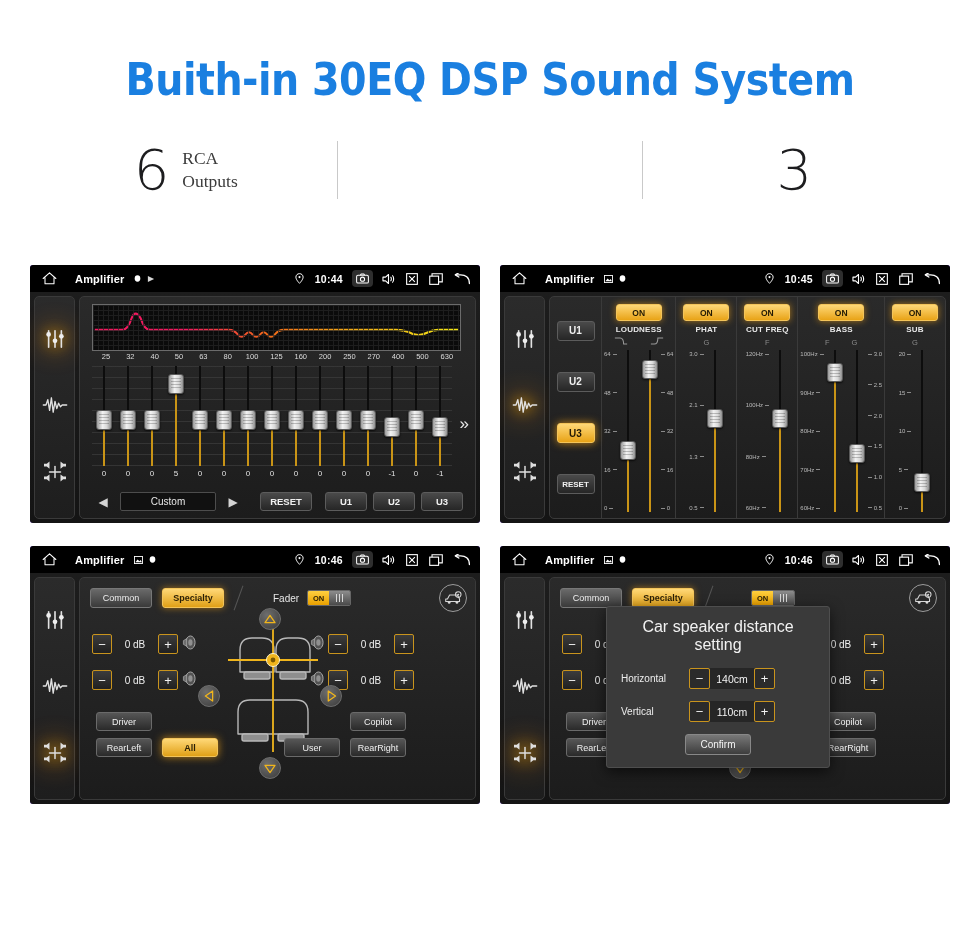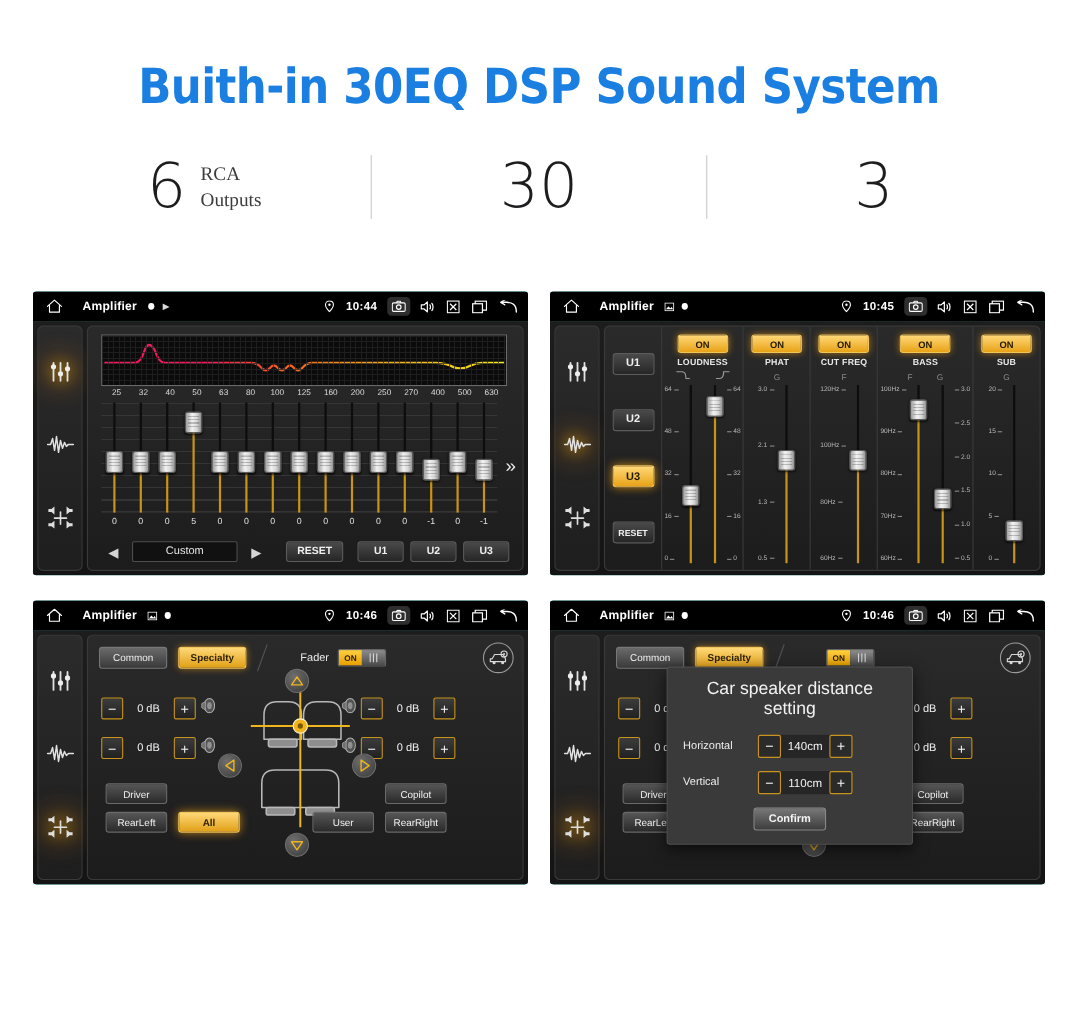--- a/index.html
+++ b/index.html
@@ -65,21 +65,21 @@
   .screens {
     margin-top: 66px;
     padding: 0 30px;
     display:grid;
     grid-template-columns: 450px 450px;
     grid-template-rows: 258px 258px;
     column-gap: 20px;
     row-gap: 23px;
   }
   .screen {
-    background:#0f766e;
+    background:#8b5cf6;
     border-radius: 3px;
     overflow:hidden;
     position:relative;
     display:flex;
     flex-direction:column;
   }
 
   
   .statusbar {
     height: 27px;
@@ -482,21 +482,21 @@
     width: 44px; height: 21px;
     background:#262626;
     color:#f3f3f3; font-size: 10.5px;
     display:flex; align-items:center; justify-content:center;
   }
   .dlg-confirm {
     width: 66px; height: 21px; margin: 2px auto 0;
     background: linear-gradient(180deg,#787878,#3d3d3d);
     border:1px solid #888; border-radius:3px;
     display:flex; align-items:center; justify-content:center;
-    color:#f4f4f4; font-size: 10px; font-weight: bold;
+    color:#f4f4f4; font-size: 10px;
   }
 
   .watermark {
     position:absolute;
     left: 524px; top: 836px;
     font-size: 26px;
     font-style: italic;
     font-weight: bold;
     font-family: "DejaVu Serif", serif;
     color: rgba(255,255,255,0.20);
@@ -513,21 +513,20 @@
 <div class="stats-row">
   <div class="stat">
     <div class="stat-num">6</div>
     <div class="stat-text">
       <div>RCA</div>
       <div>Outputs</div>
     </div>
   </div>
   <div class="stat-divider"></div>
   <div class="stat">
-    <div class="stat-num">30</div>
   </div>
   <div class="stat-divider"></div>
   <div class="stat">
     <div class="stat-num">3</div>
   </div>
 </div>
 
 <div class="screens">
 
   <div class="screen">

